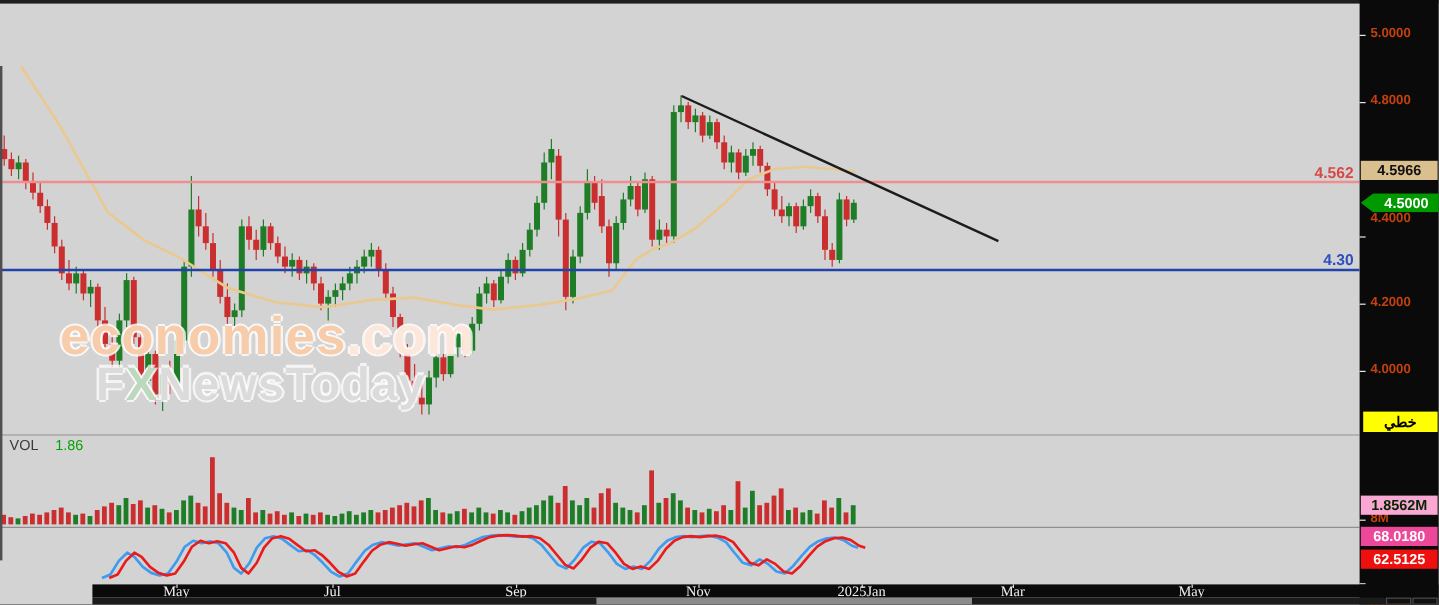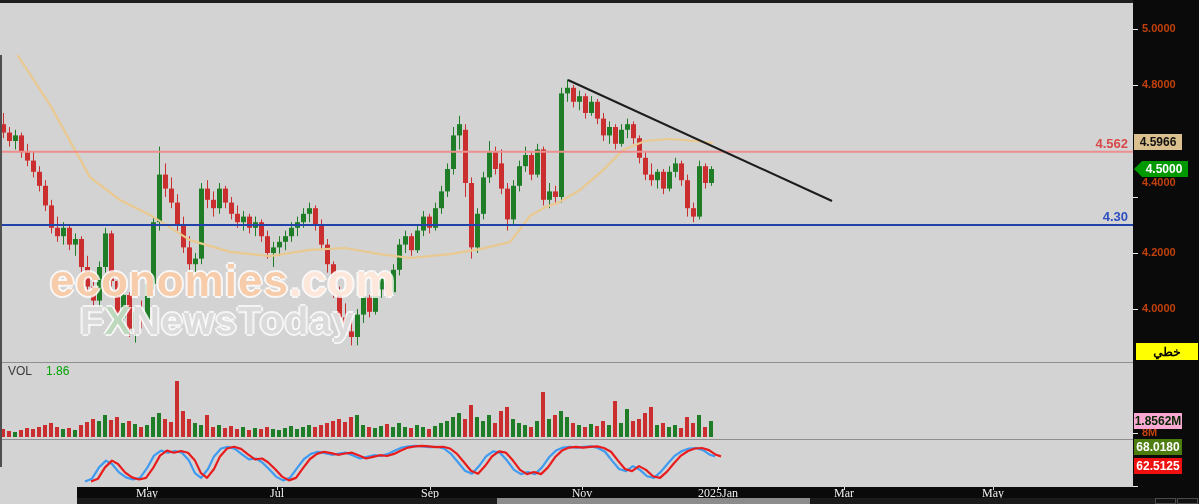--- a/index.html
+++ b/index.html
@@ -27,21 +27,21 @@
   .sto-row{left:8px;top:440px;}
   .vol-val{color:#00a400;margin-left:14px;}
   .k-val{color:#1e90ff;margin-left:18px;}
   .d-val{color:#e02020;margin-left:16px;}
 
   .hline-label{position:absolute;font-size:13px;font-weight:bold;right:71px;text-align:right;}
 
   .axis-panel{position:absolute;left:1133px;top:0;width:66px;height:504px;background:#0a0a0a;}
   .axis-tick{position:absolute;left:0;width:5px;height:1px;background:#e8e8e8;}
   .axis-lbl{position:absolute;left:9px;font-size:11px;font-weight:bold;color:#c2410c;white-space:nowrap;}
-  .axis-box{position:absolute;left:1px;width:48px;height:16px;font-size:12px;font-weight:bold;
+  .axis-box{position:absolute;left:1px;width:64px;height:16px;font-size:12px;font-weight:bold;
             display:flex;align-items:center;justify-content:center;}
   .tag-arrow{clip-path:polygon(0 50%,15% 0,100% 0,100% 100%,15% 100%);padding-left:6px;}
   .scale-mode{position:absolute;left:3px;top:343px;width:62px;height:17px;background:#ffff00;
               color:#000;font-size:12px;font-weight:bold;display:flex;align-items:center;justify-content:center;}
 
   .time-axis{position:absolute;left:77px;top:487px;width:1122px;height:11px;background:#0a0a0a;}
   .month-tick{position:absolute;top:0;width:1px;height:3px;background:#dcdcdc;}
   .month-lbl{position:absolute;top:-1px;transform:translateX(-50%);font-size:12px;color:#f0f0f0;white-space:nowrap;font-family:Liberation Serif, serif;}
 
   .scrollbar{position:absolute;left:77px;top:498px;width:1122px;height:6px;background:#1b1b1b;}
@@ -451,21 +451,21 @@
       <div class="axis-lbl" style="top: 176px;">4.4000</div>
       <div class="axis-tick" style="top: 253px;"></div>
       <div class="axis-lbl" style="top: 246px;">4.2000</div>
       <div class="axis-tick" style="top: 309px;"></div>
       <div class="axis-lbl" style="top: 302px;">4.0000</div>
       <div class="axis-box" style="top: 133.952px; background: rgb(217, 192, 142); color: rgb(17, 17, 17);">4.5966</div>
       <div class="axis-box tag-arrow" style="top: 161px; background: rgb(0, 154, 0); color: rgb(255, 255, 255);">4.5000</div>
       <div class="axis-tick" style="top: 433px;"></div>
       <div class="axis-lbl" style="top: 426px;">8M</div>
       <div class="axis-box" style="top: 413px; background: #f9a8d4; color: rgb(5, 37, 0);">1.8562M</div>
-      <div class="axis-box" style="top: 439px; background: #4d7c0f; color: rgb(255, 255, 255);">68.0180</div>
+      <div class="axis-box" style="top: 439px; background: #ec4899; color: rgb(255, 255, 255);">68.0180</div>
       <div class="axis-box" style="top: 458px; background: rgb(238, 15, 15); color: rgb(255, 255, 255);">62.5125</div>
       <div class="axis-tick" style="top: 486px;"></div>
       <div class="axis-lbl" style="top: 479px; margin-top: 20px;">0.0000</div>
     </div>
 
   <div class="time-axis" id="time-axis">
       <div class="month-tick" style="left: 70px;"></div>
       <div class="month-lbl" style="left: 70px;">May</div>
       <div class="month-tick" style="left: 200px;"></div>
       <div class="month-lbl" style="left: 200px;">Jul</div>

